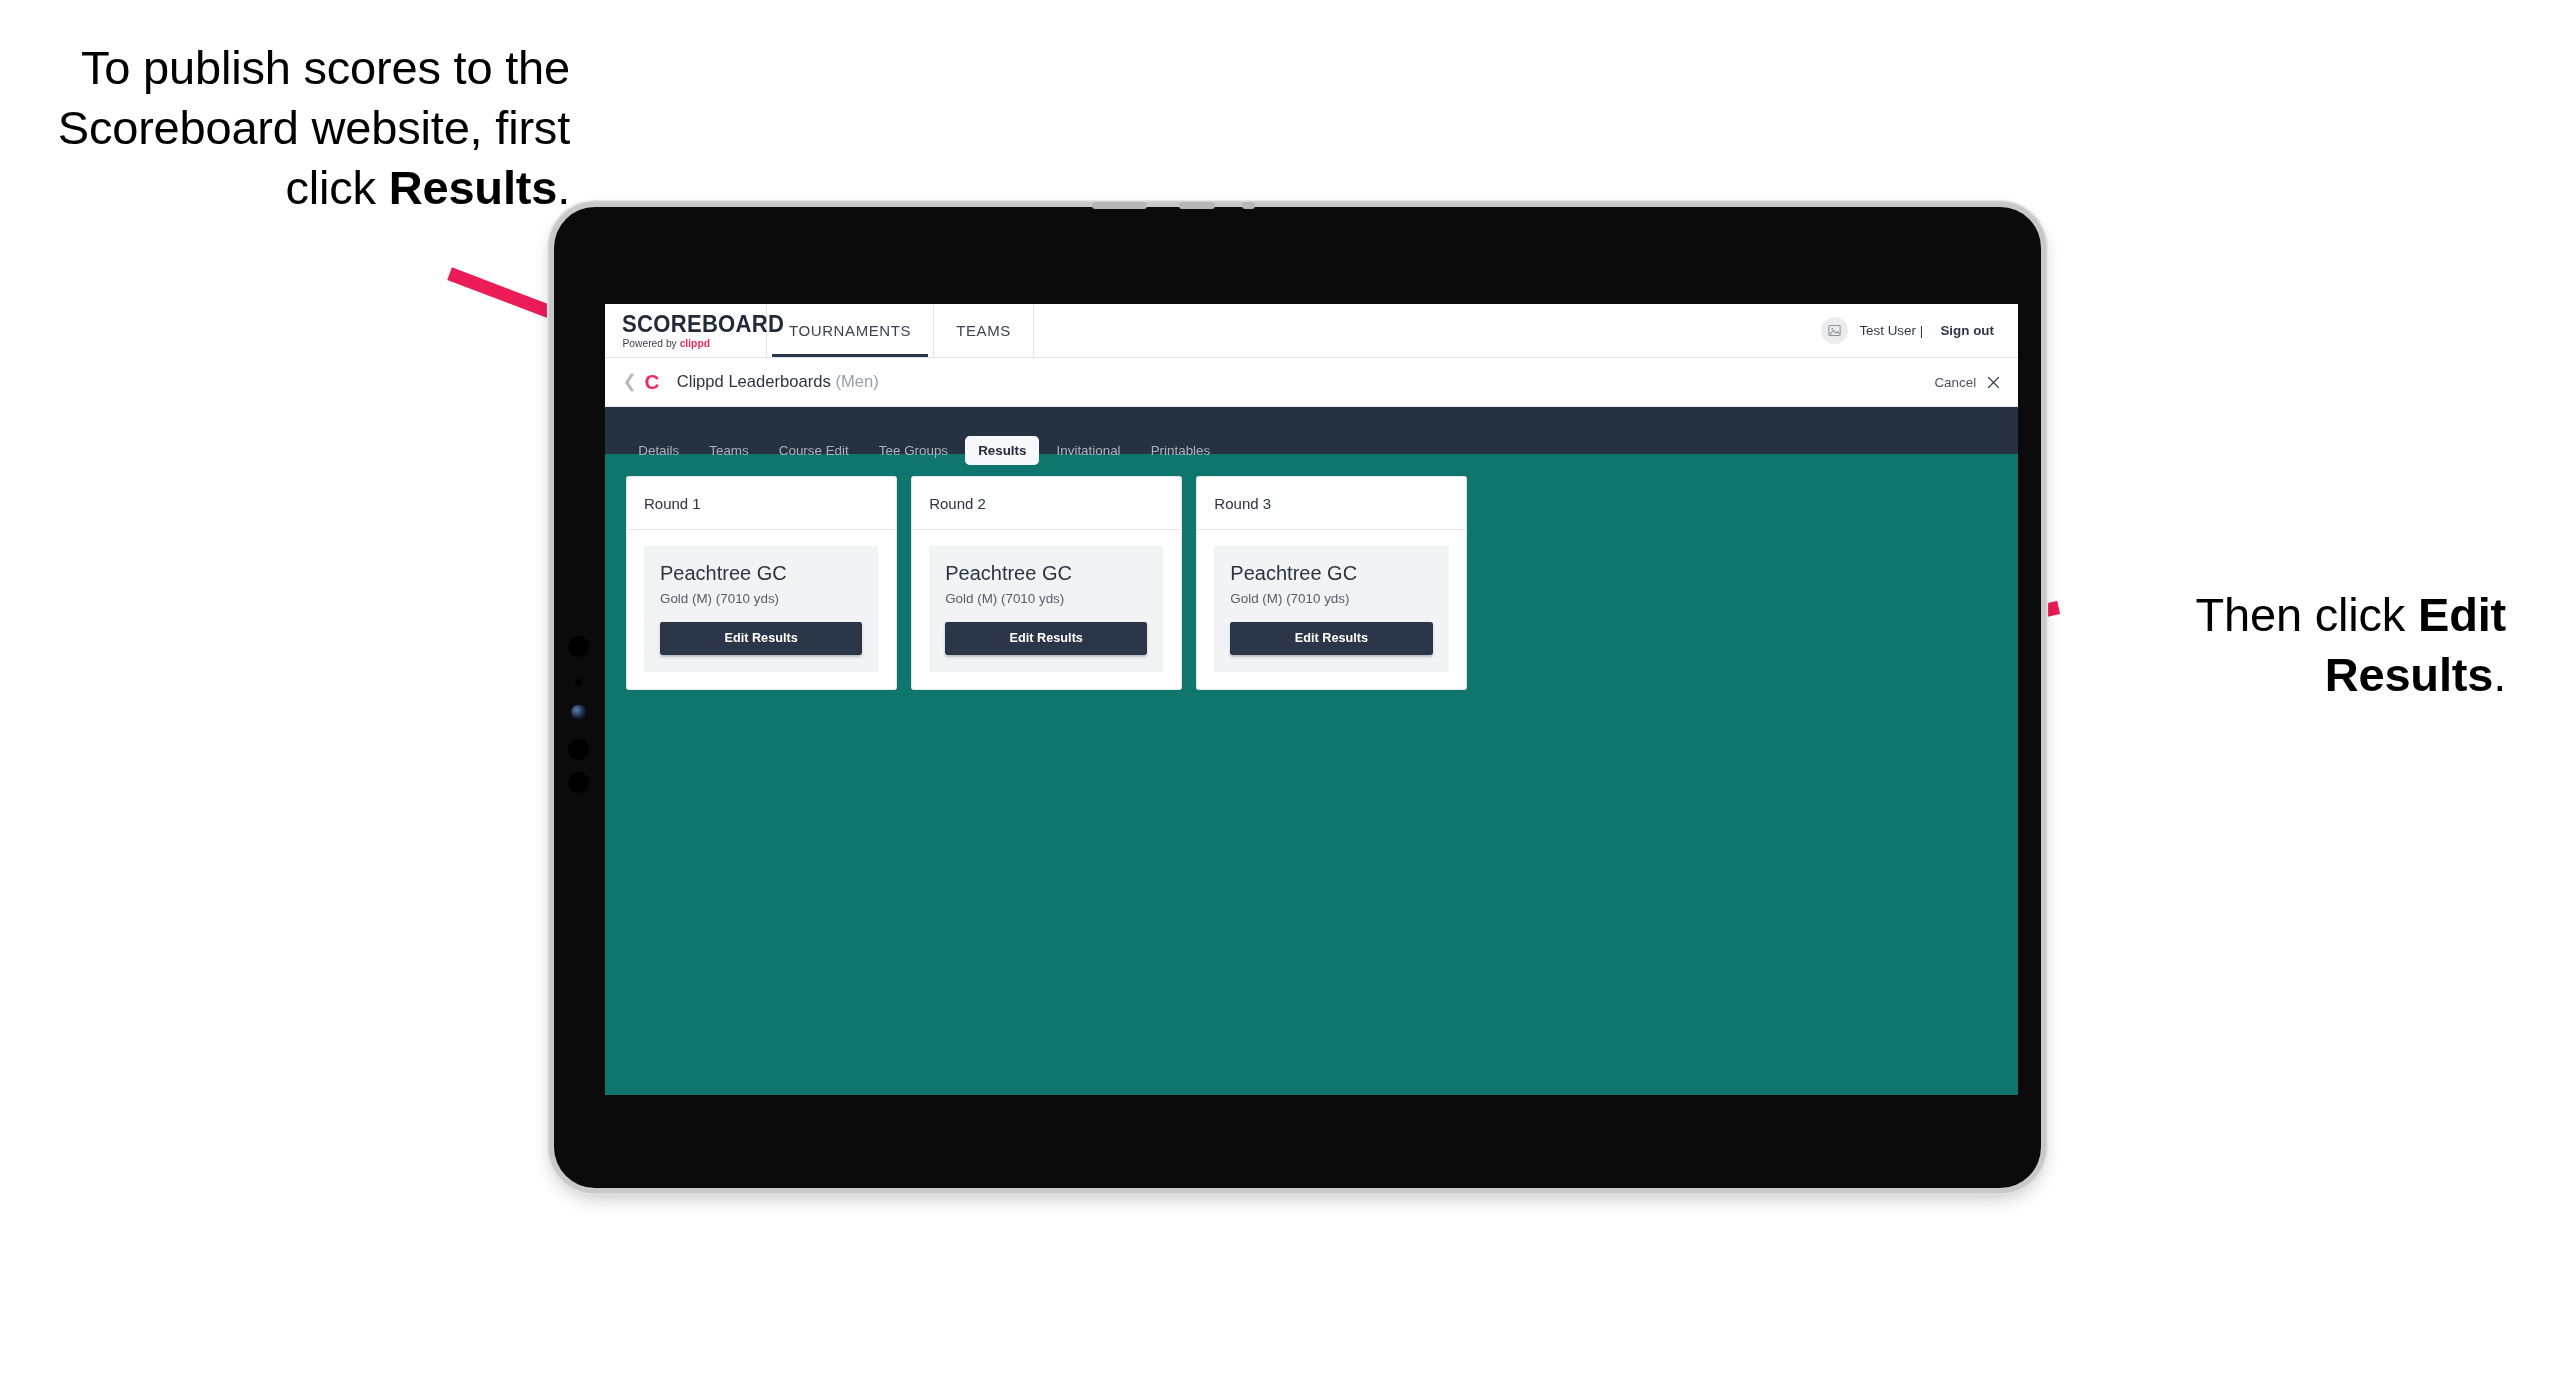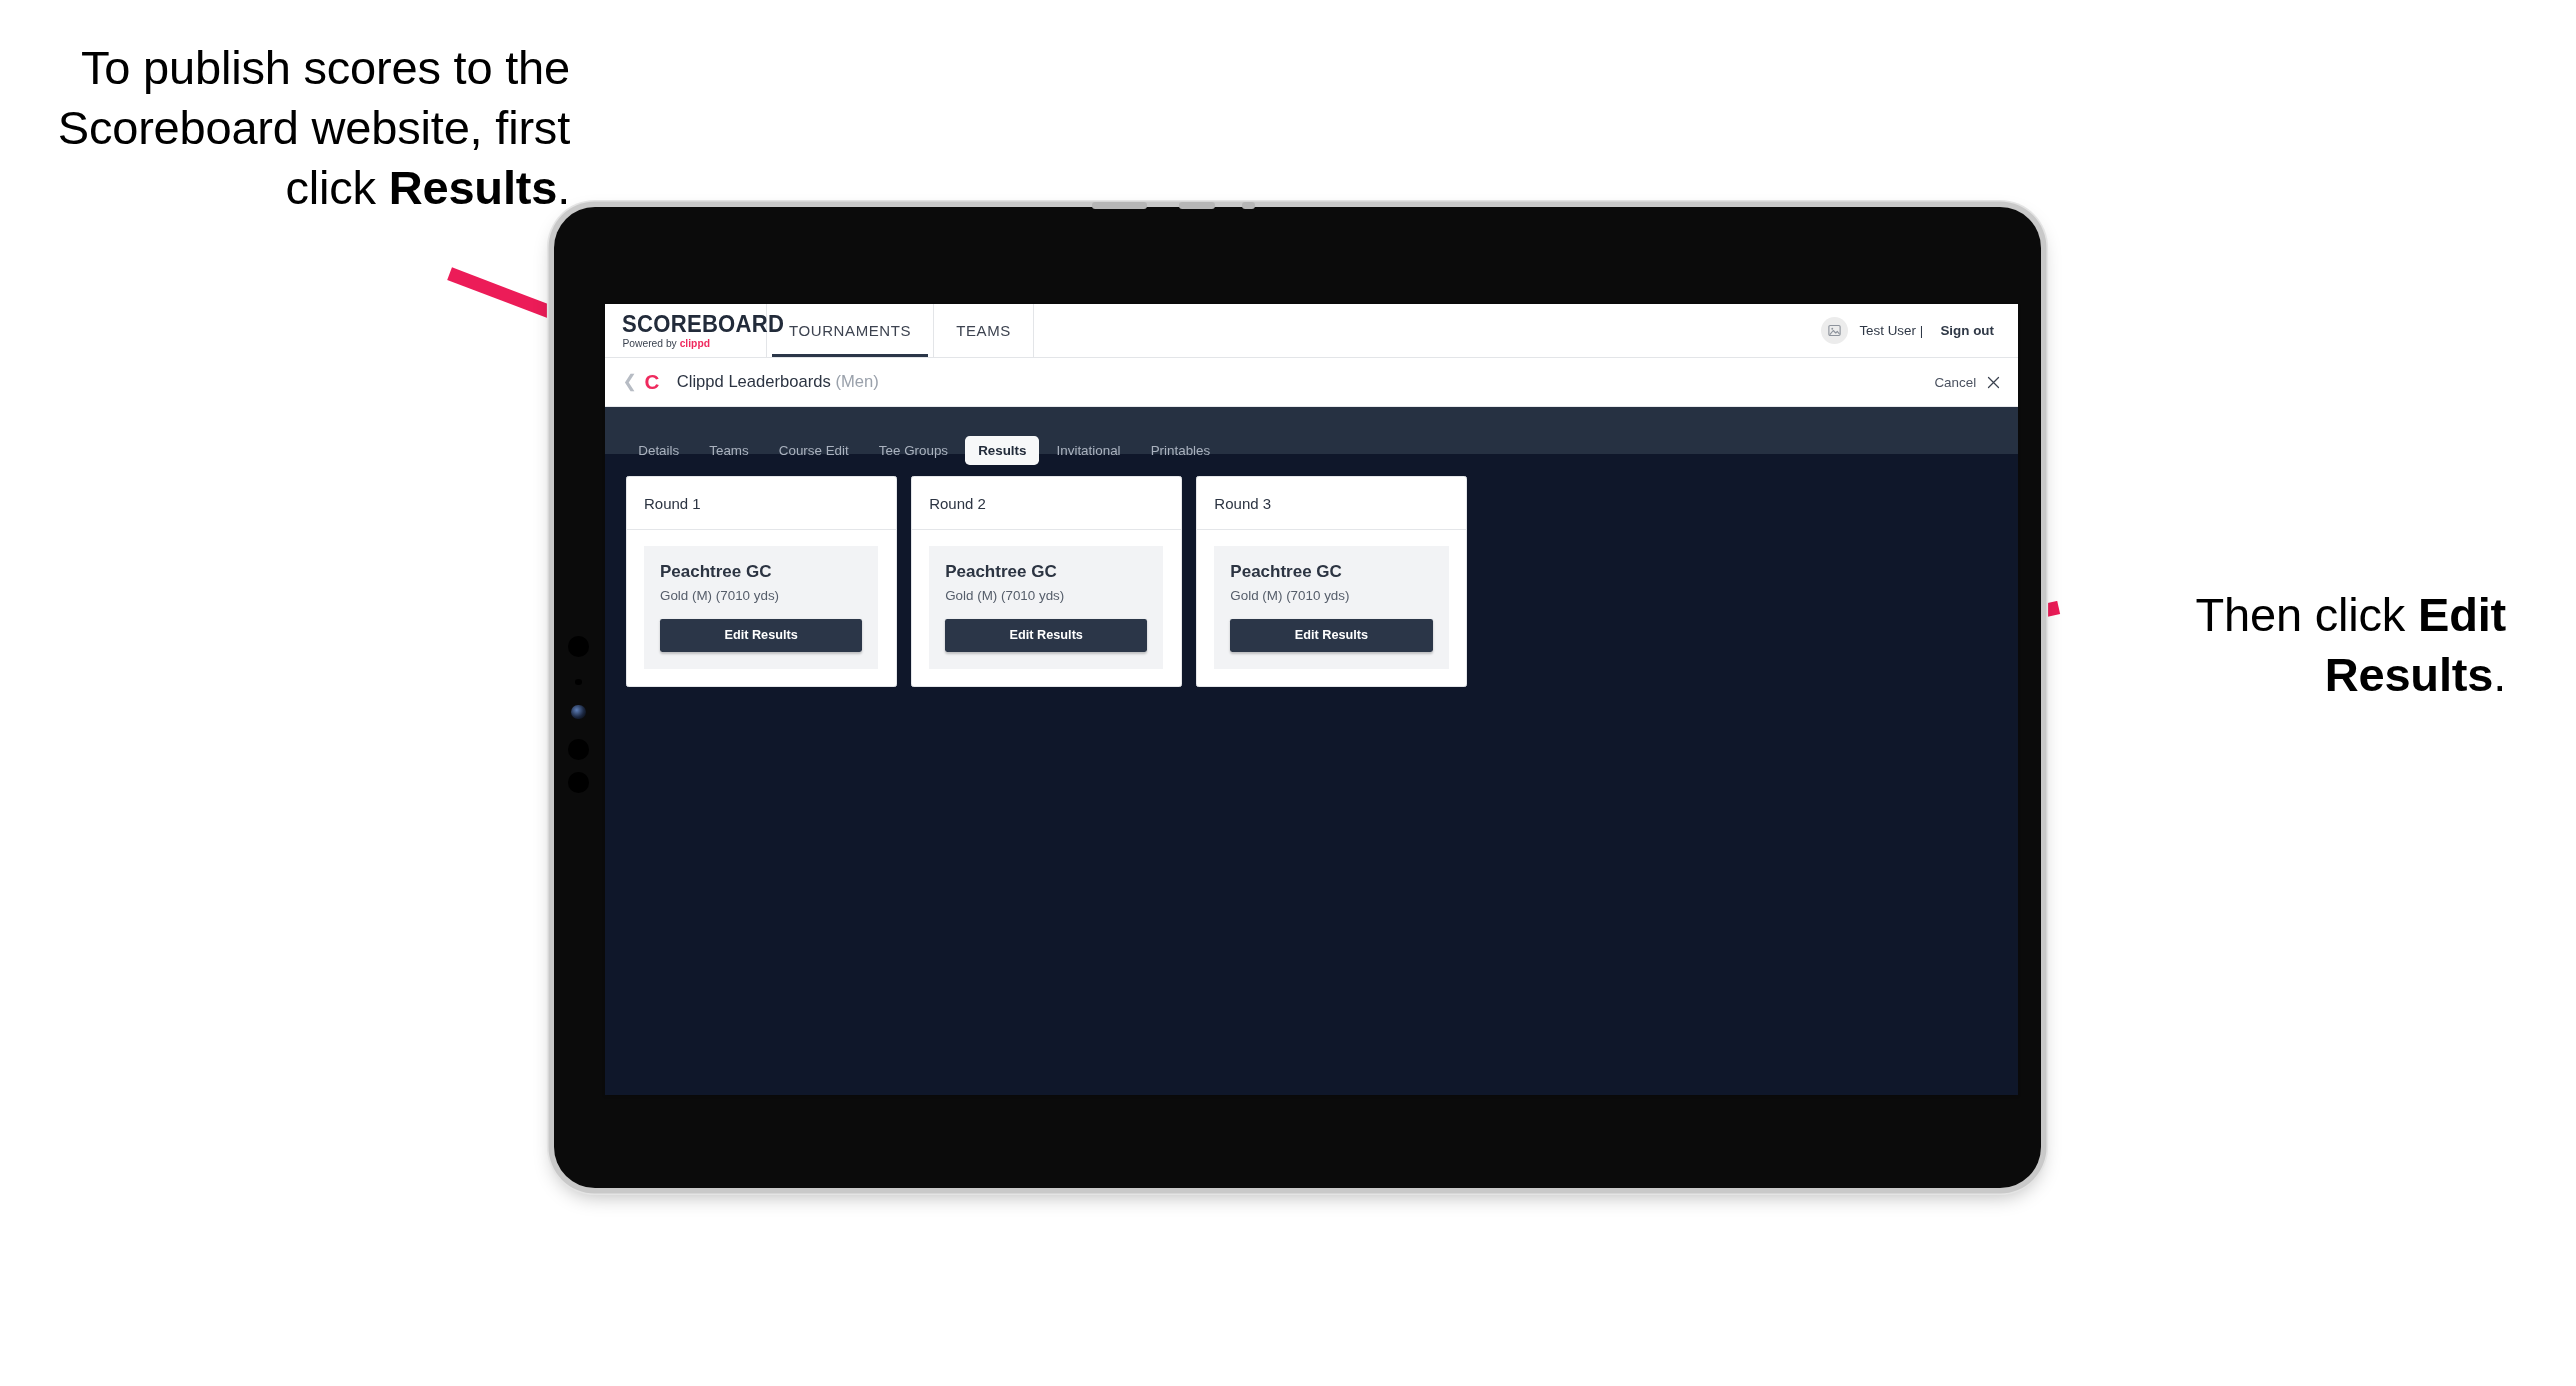--- a/index.html
+++ b/index.html
@@ -243,21 +243,21 @@
   }
   .nav-tab.active {
     background: #f7f8f9;
     color: #222b3a;
     font-weight: 600;
   }
 
   
   #content-area {
     padding: 22px 20.6px;
-    background: #0f172a;
+    background: #0f766e;
     height: calc(100% - 54px - 49px - 47px);
   }
   #round-cards {
     display: flex;
     gap: 14.2px;
   }
   .round-card {
     width: 271px;
     border: 0.8px solid #e4e6e9;
     border-radius: 2.4px;
@@ -271,22 +271,22 @@
     border-bottom: 0.8px solid #e4e6e9;
     font-size: 15px;
     color: #2c3442;
   }
   .round-card-body { padding: 16px 17.4px 17.4px 17.4px; }
   .course-panel {
     background: #f2f3f5;
     padding: 16px 16px 17.4px 16px;
   }
   .course-name {
-    font-size: 17px;
-    font-weight: 700;
+    font-size: 20px;
+    font-weight: 400;
     color: #2c3442;
     margin-bottom: 5.5px;
   }
   .course-tee {
     font-size: 13.4px;
     color: #555d6a;
     margin-bottom: 16px;
   }
   .edit-results-button {
     width: 100%;

